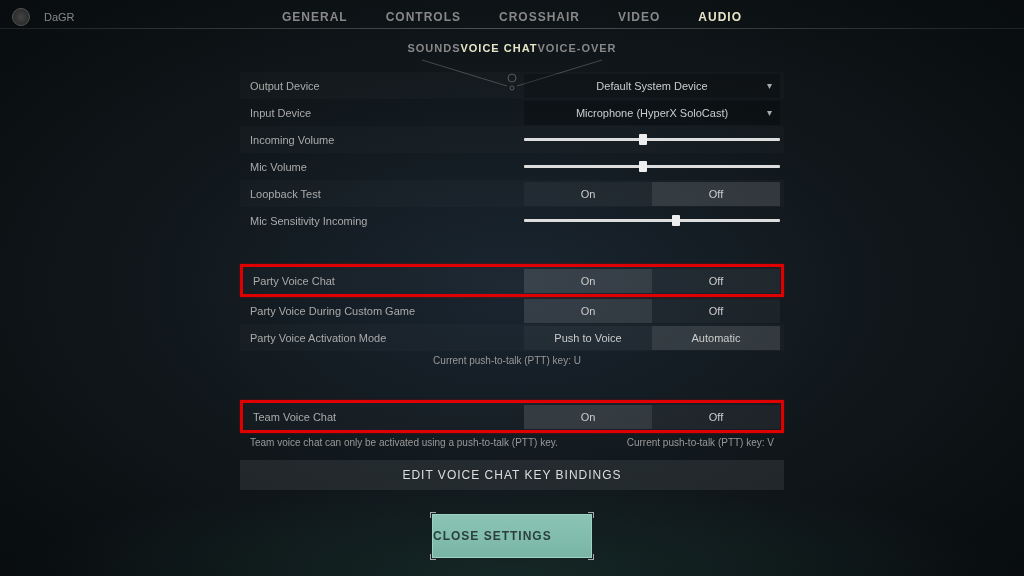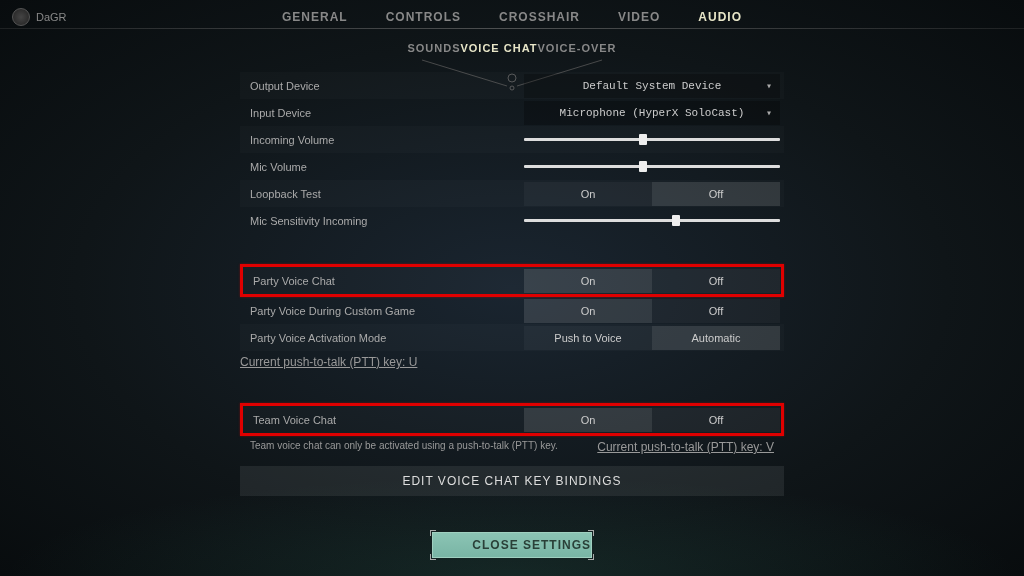--- a/index.html
+++ b/index.html
@@ -17,21 +17,21 @@
   width: 100%;
   height: 200px;
   background: radial-gradient(ellipse at center, rgba(50,120,100,0.2) 0%, transparent 70%);
 }
 .header {
   position: absolute;
   top: 8px;
   left: 12px;
   display: flex;
   align-items: center;
-  gap: 6px;
+  gap: 14px;
 }
 .avatar {
   width: 18px;
   height: 18px;
   border-radius: 50%;
   background: radial-gradient(circle, #444 0%, #222 100%);
   border: 1px solid #555;
 }
 .player-name {
   color: #888;
@@ -123,21 +123,20 @@
 .dropdown {
   width: 256px;
   height: 24px;
   background: rgba(0,0,0,0.25);
   display: flex;
   align-items: center;
   justify-content: center;
   color: #ccc;
   font-size: 11px;
   position: relative;
-  font-family: Liberation Mono, monospace;
 }
 .dropdown::after {
   content: '▾';
   position: absolute;
   right: 8px;
   color: #aaa;
   font-size: 10px;
 }
 .slider {
   width: 256px;
@@ -167,24 +166,23 @@
   color: #ccc;
   font-size: 11px;
   background: rgba(255,255,255,0.04);
   cursor: pointer;
 }
 .toggle-btn.selected {
   background: rgba(255,255,255,0.12);
 }
 .info-text {
   color: #999;
-  font-size: 12px;
-  text-align: left;
+  font-size: 10px;
+  text-align: center;
   padding: 4px 10px 4px 0;
-  text-decoration: underline;
 }
 .info-text-left {
   color: #999;
   font-size: 10px;
   padding: 4px 0 4px 10px;
 }
 .info-row {
   display: flex;
   justify-content: space-between;
 }
@@ -206,26 +204,26 @@
   letter-spacing: 1px;
   margin-top: 8px;
   cursor: pointer;
 }
 .close-btn {
   position: absolute;
   bottom: 18px;
   left: 50%;
   transform: translateX(-50%);
   width: 160px;
-  height: 26px;
+  height: 44px;
   background: linear-gradient(to bottom, #8bc4b4, #79b5a5);
   border: 1px solid #a0d0c0;
   display: flex;
   align-items: center;
-  justify-content: flex-end;
+  justify-content: flex-start;
   color: #2a4038;
   font-size: 12px;
   font-weight: bold;
   letter-spacing: 1px;
   cursor: pointer;
 }
 .close-btn-corner {
   position: absolute;
   width: 6px;
   height: 6px;

